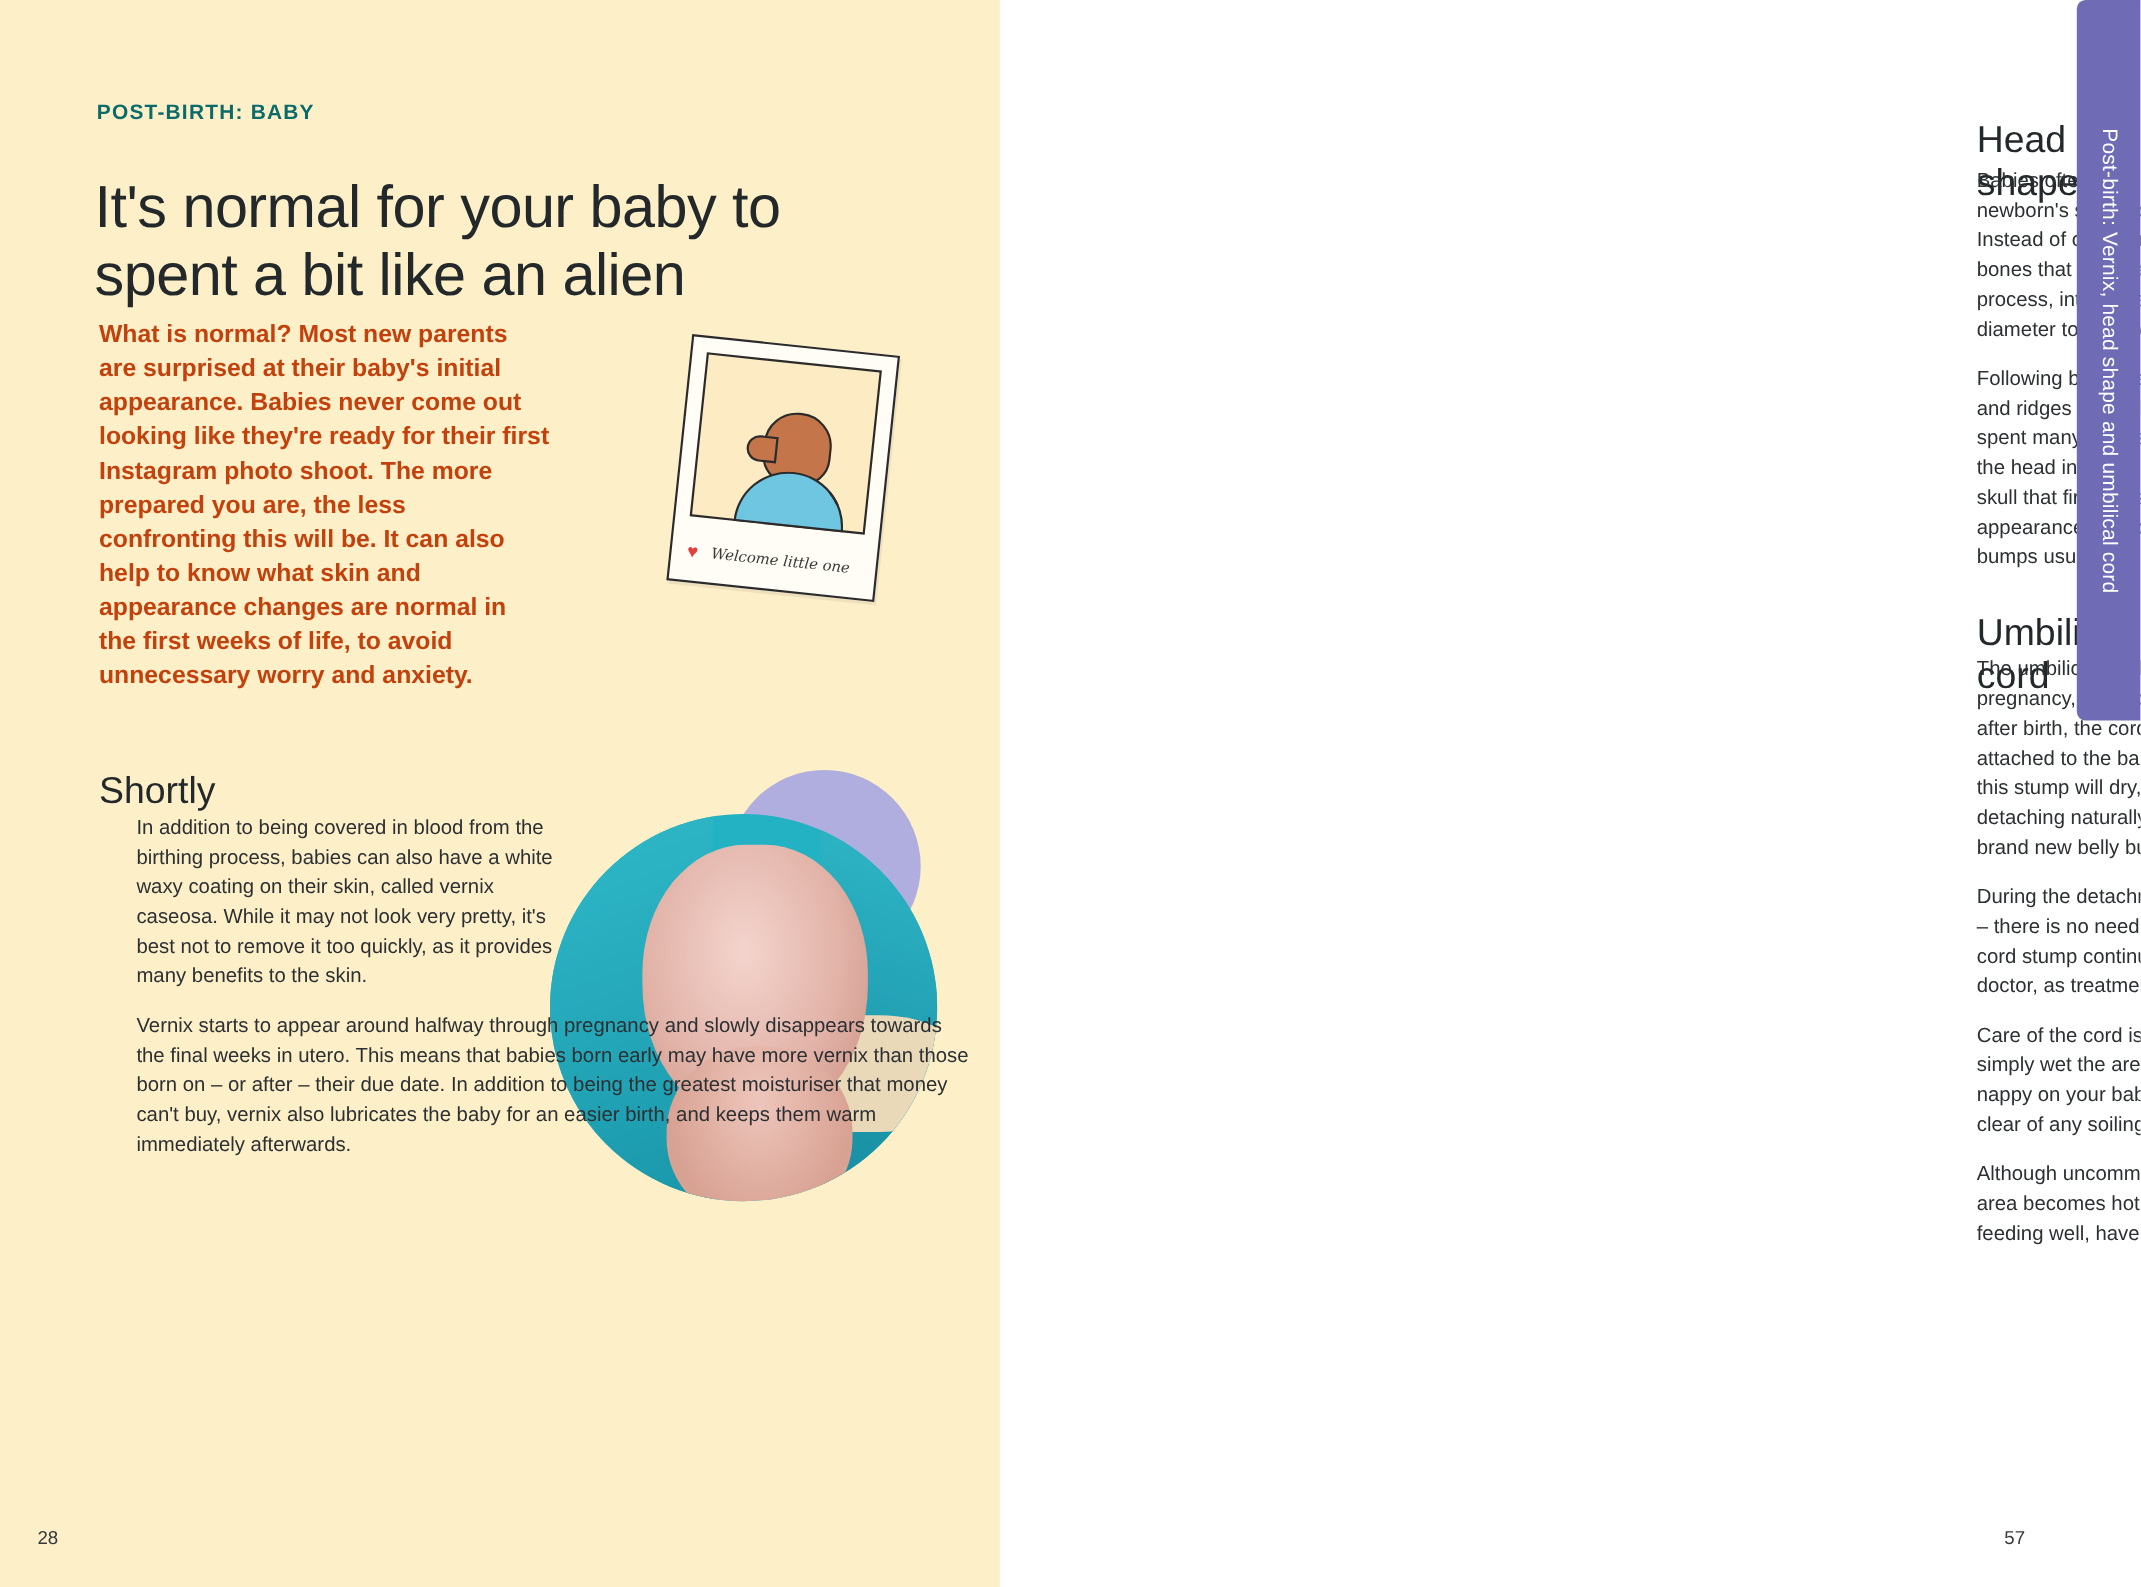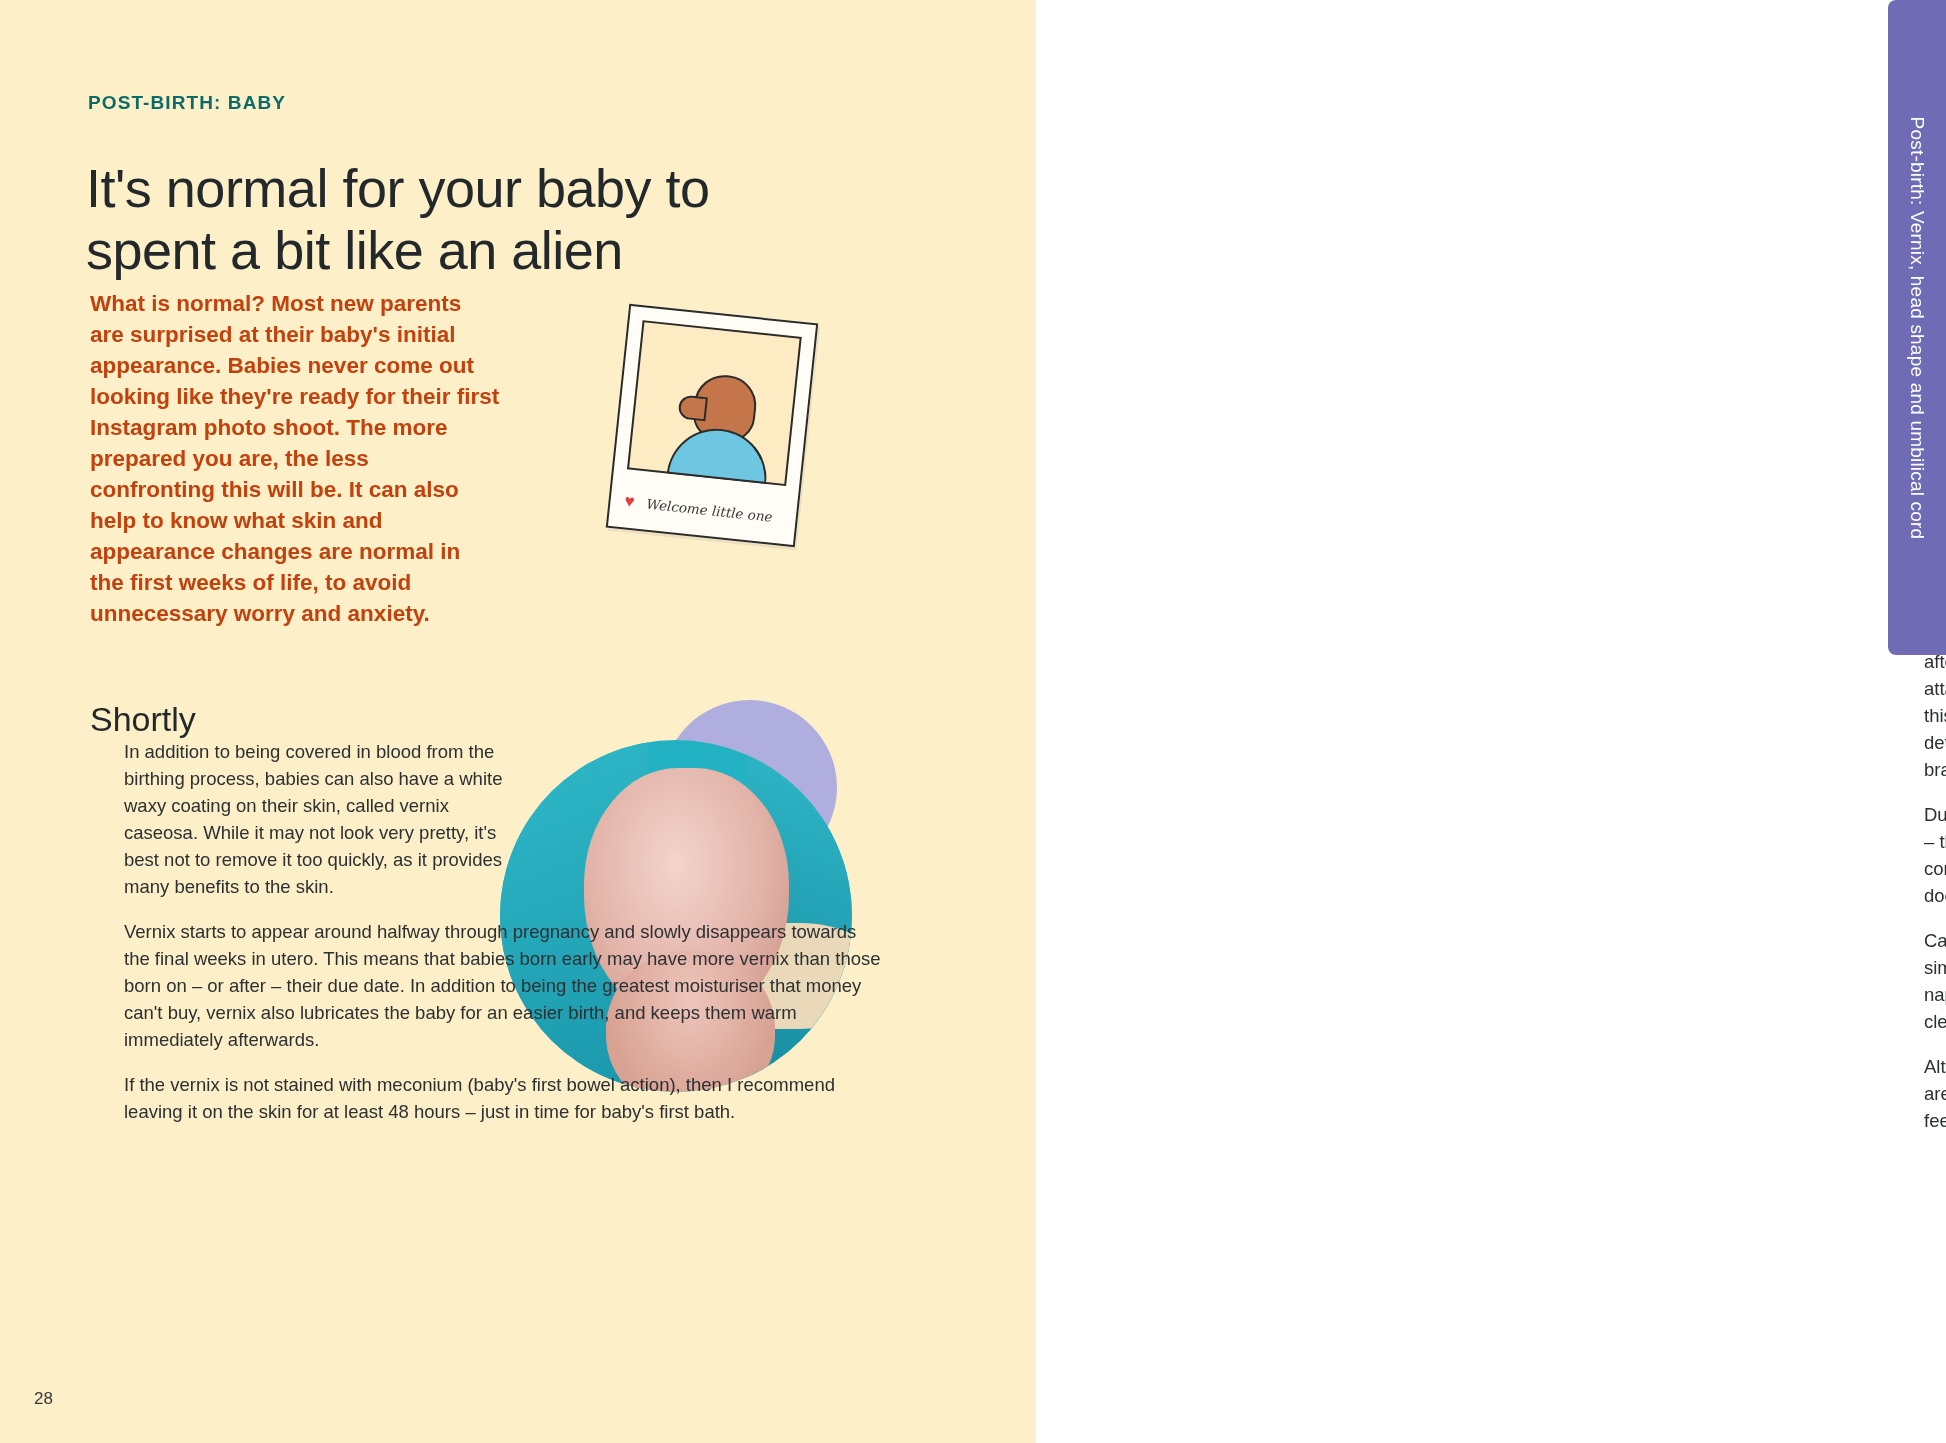--- a/index.html
+++ b/index.html
@@ -13,21 +13,21 @@
   .spread {
     position: relative;
     width: 1946px;
     height: 1443px;
     display: flex;
   }
 
   
   .page-left {
     position: relative;
-    width: 1036px;
+    width: 909px;
     height: 1443px;
     background: #fdefc8;
     flex: none;
   }
   .page-right {
     position: relative;
     width: 968px;
     height: 1443px;
     background: #ffffff;
     flex: none;
@@ -240,21 +240,20 @@
       <div class="teal-left"></div>
       <div class="teal-right"></div>
       <div class="bed"></div>
       <div class="baby"></div>
       <div class="baby2"></div>
     </div>
 
     <div class="body-text" id="vernix-body">
       <p class="narrow">In addition to being covered in blood from the birthing process, babies can also have a white waxy coating on their skin, called vernix caseosa. While it may not look very pretty, it's best not to remove it too quickly, as it provides many benefits to the skin.</p>
       <p>Vernix starts to appear around halfway through pregnancy and slowly disappears towards the final weeks in utero. This means that babies born early may have more vernix than those born on – or after – their due date. In addition to being the greatest moisturiser that money can't buy, vernix also lubricates the baby for an easier birth, and keeps them warm immediately afterwards.</p>
-      <p>If the vernix is not stained with meconium (baby's first bowel action), then I recommend leaving it on the skin for at least 48 hours – just in time for baby's first bath.</p>
     </div>
 
     <div class="page-number" id="page-num-left">28</div>
   </div>
 
   <div class="page-right">
 
     <h2 class="section-title" id="head-title">Head shape</h2>
 
     <div class="body-text" id="head-body">

